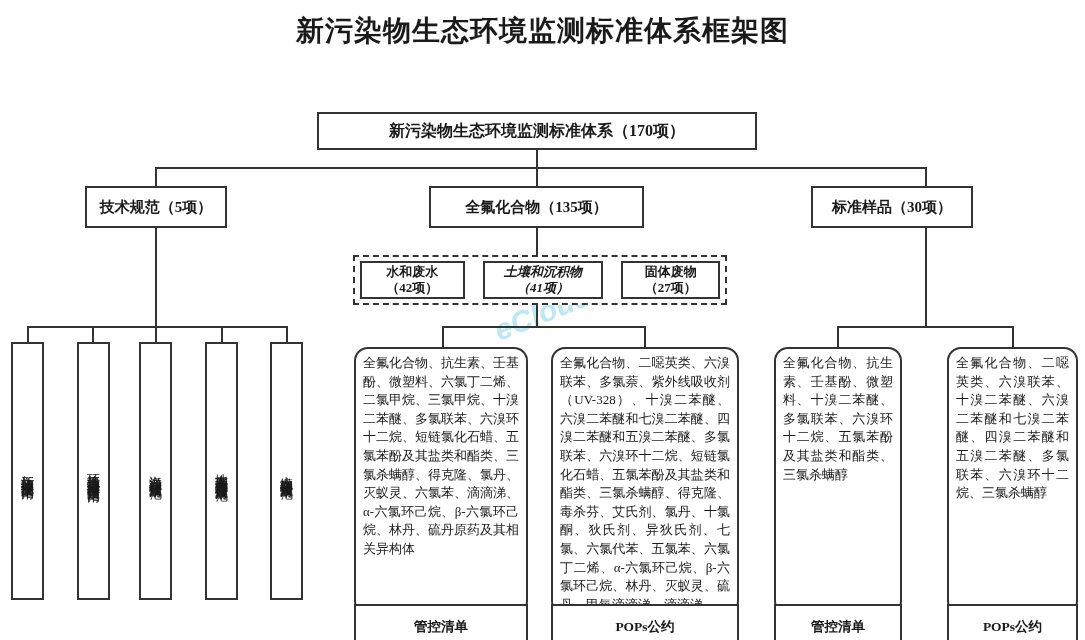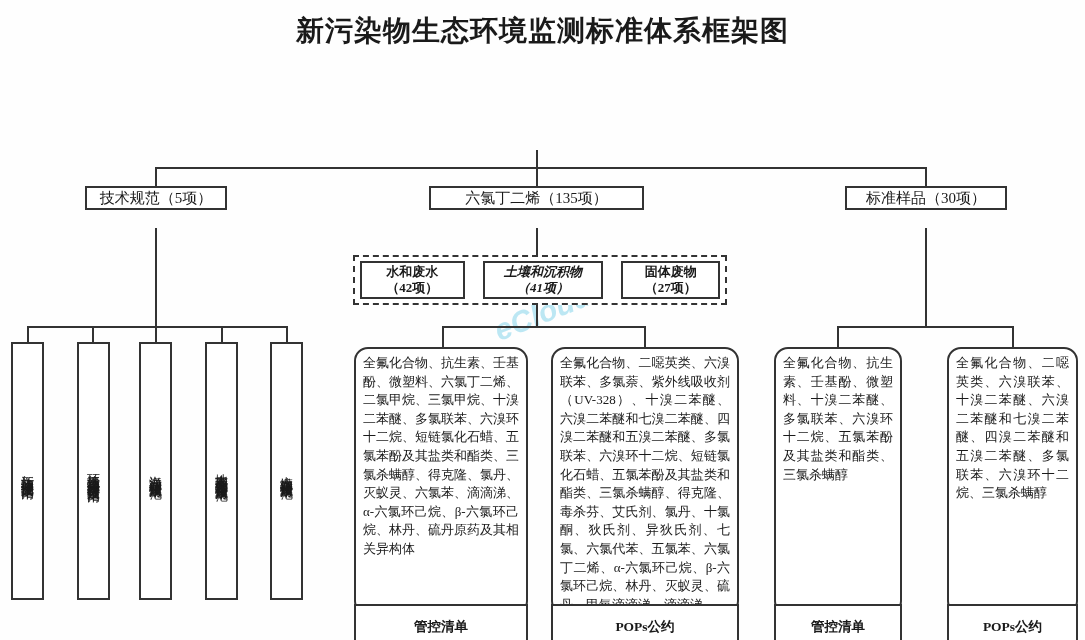--- a/index.html
+++ b/index.html
@@ -12,24 +12,24 @@
   .title {
     position: absolute; top: 12px; left: 0; width: 100%;
     text-align: center; font-size: 28px; font-weight: bold; letter-spacing: 1px; font-family: Liberation Serif, serif;
   }
   .box {
     position: absolute; border: 2px solid #333;
     display: flex; align-items: center; justify-content: center;
     background: #fff; text-align: center;
   }
   .root-box { left: 317px; top: 112px; width: 440px; height: 38px; font-size: 16px; font-weight: bold; }
-  .branch { height: 24px; font-size: 15px; font-weight: normal; }
+  .branch { height: 42px; font-size: 15px; font-weight: bold; }
   .branch.tech   { left: 85px;  top: 186px; width: 142px; }
   .branch.method { left: 429px; top: 186px; width: 215px; }
-  .branch.sample { left: 845px; top: 186px; width: 162px; }
+  .branch.sample { left: 811px; top: 186px; width: 162px; }
   .ln { position: absolute; background: #333; }
   .dashed-wrap {
     position: absolute; left: 353px; top: 255px; width: 374px; height: 50px;
     border: 2px dashed #333; background:#fff;
     display: flex; align-items: stretch; justify-content: space-between;
     padding: 4px 5px; gap: 18px;
   }
   .media-box {
     border: 2px solid #333; flex: 1 1 auto;
     display: flex; flex-direction: column; align-items: center; justify-content: center;
@@ -72,32 +72,35 @@
 </style>
 </head>
 <body>
 
 <div class="canvas">
 
   <div class="title">新污染物生态环境监测标准体系框架图</div>
 
   <div class="watermark">eCloud</div>
 
+  <div class="box root-box">
+    <span>新污染物生态环境监测标准体系（170项）</span>
+  </div>
 
   <div class="ln" style="left:536px; top:150px; width:2px; height:18px;"></div>
   <div class="ln" style="left:155px; top:167px; width:772px; height:2px;"></div>
   <div class="ln" style="left:155px; top:167px; width:2px; height:19px;"></div>
   <div class="ln" style="left:536px; top:167px; width:2px; height:19px;"></div>
   <div class="ln" style="left:925px; top:167px; width:2px; height:19px;"></div>
 
   <div class="box branch tech">
     <span>技术规范（5项）</span>
   </div>
   <div class="box branch method">
-    <span>六氯丁二烯（135项）</span>
+    <span>全氟化合物（135项）</span>
   </div>
   <div class="box branch sample">
     <span>标准样品（30项）</span>
   </div>
 
   <div class="ln" style="left:536px; top:228px; width:2px; height:27px;"></div>
   <div class="dashed-wrap">
     <div class="media-box" style="flex-basis:74px;">
       <div>水和废水</div>
       <div>（42项）</div>

